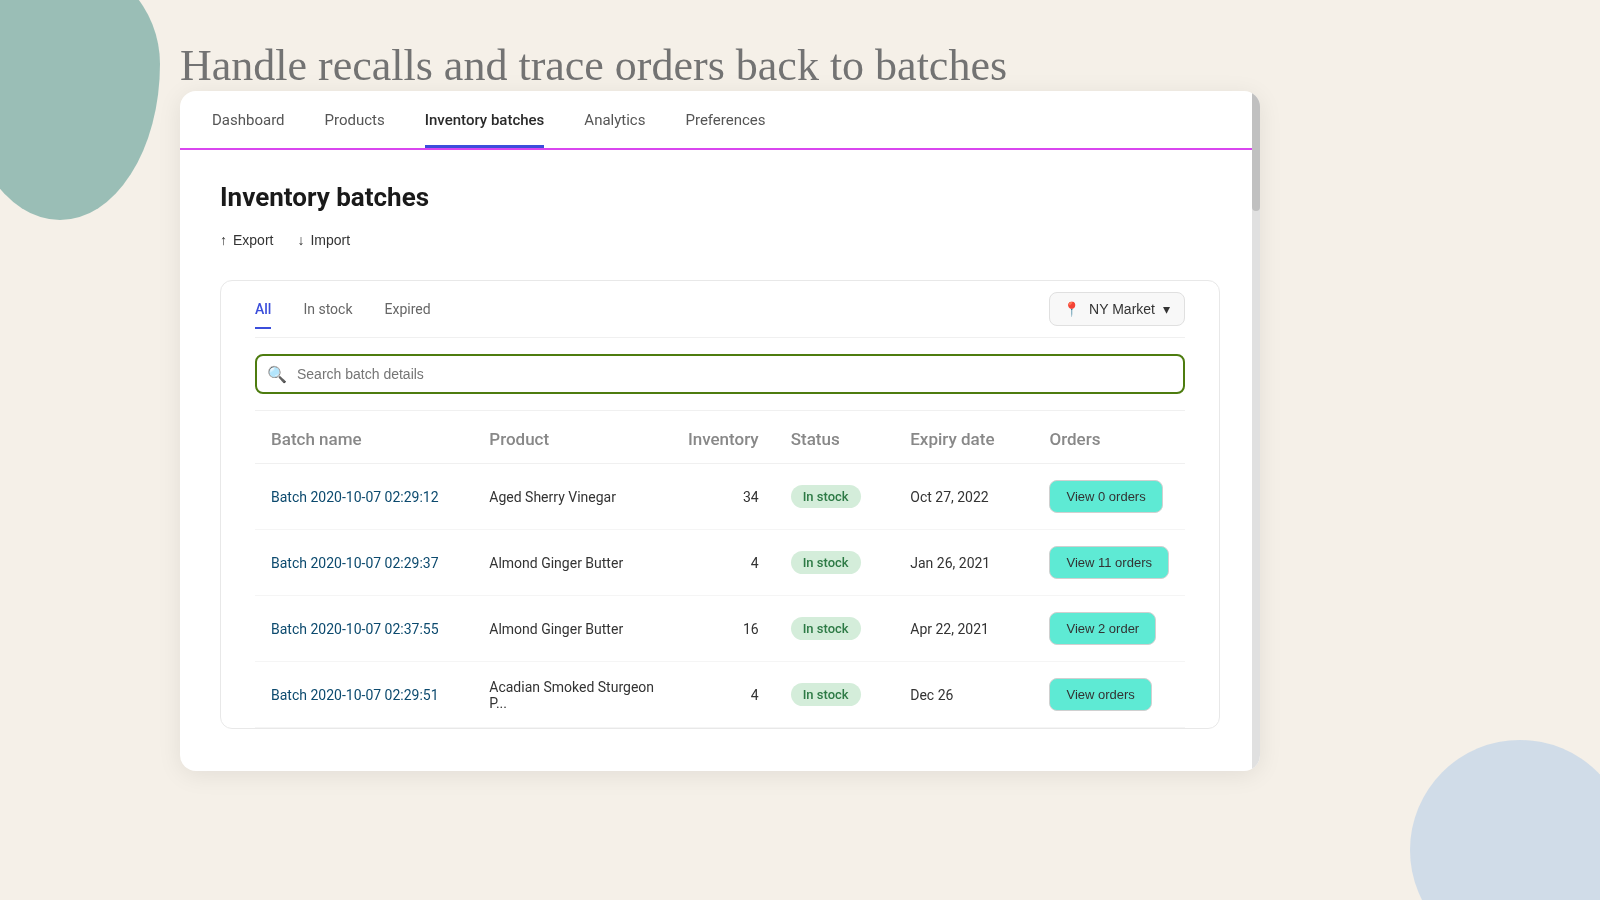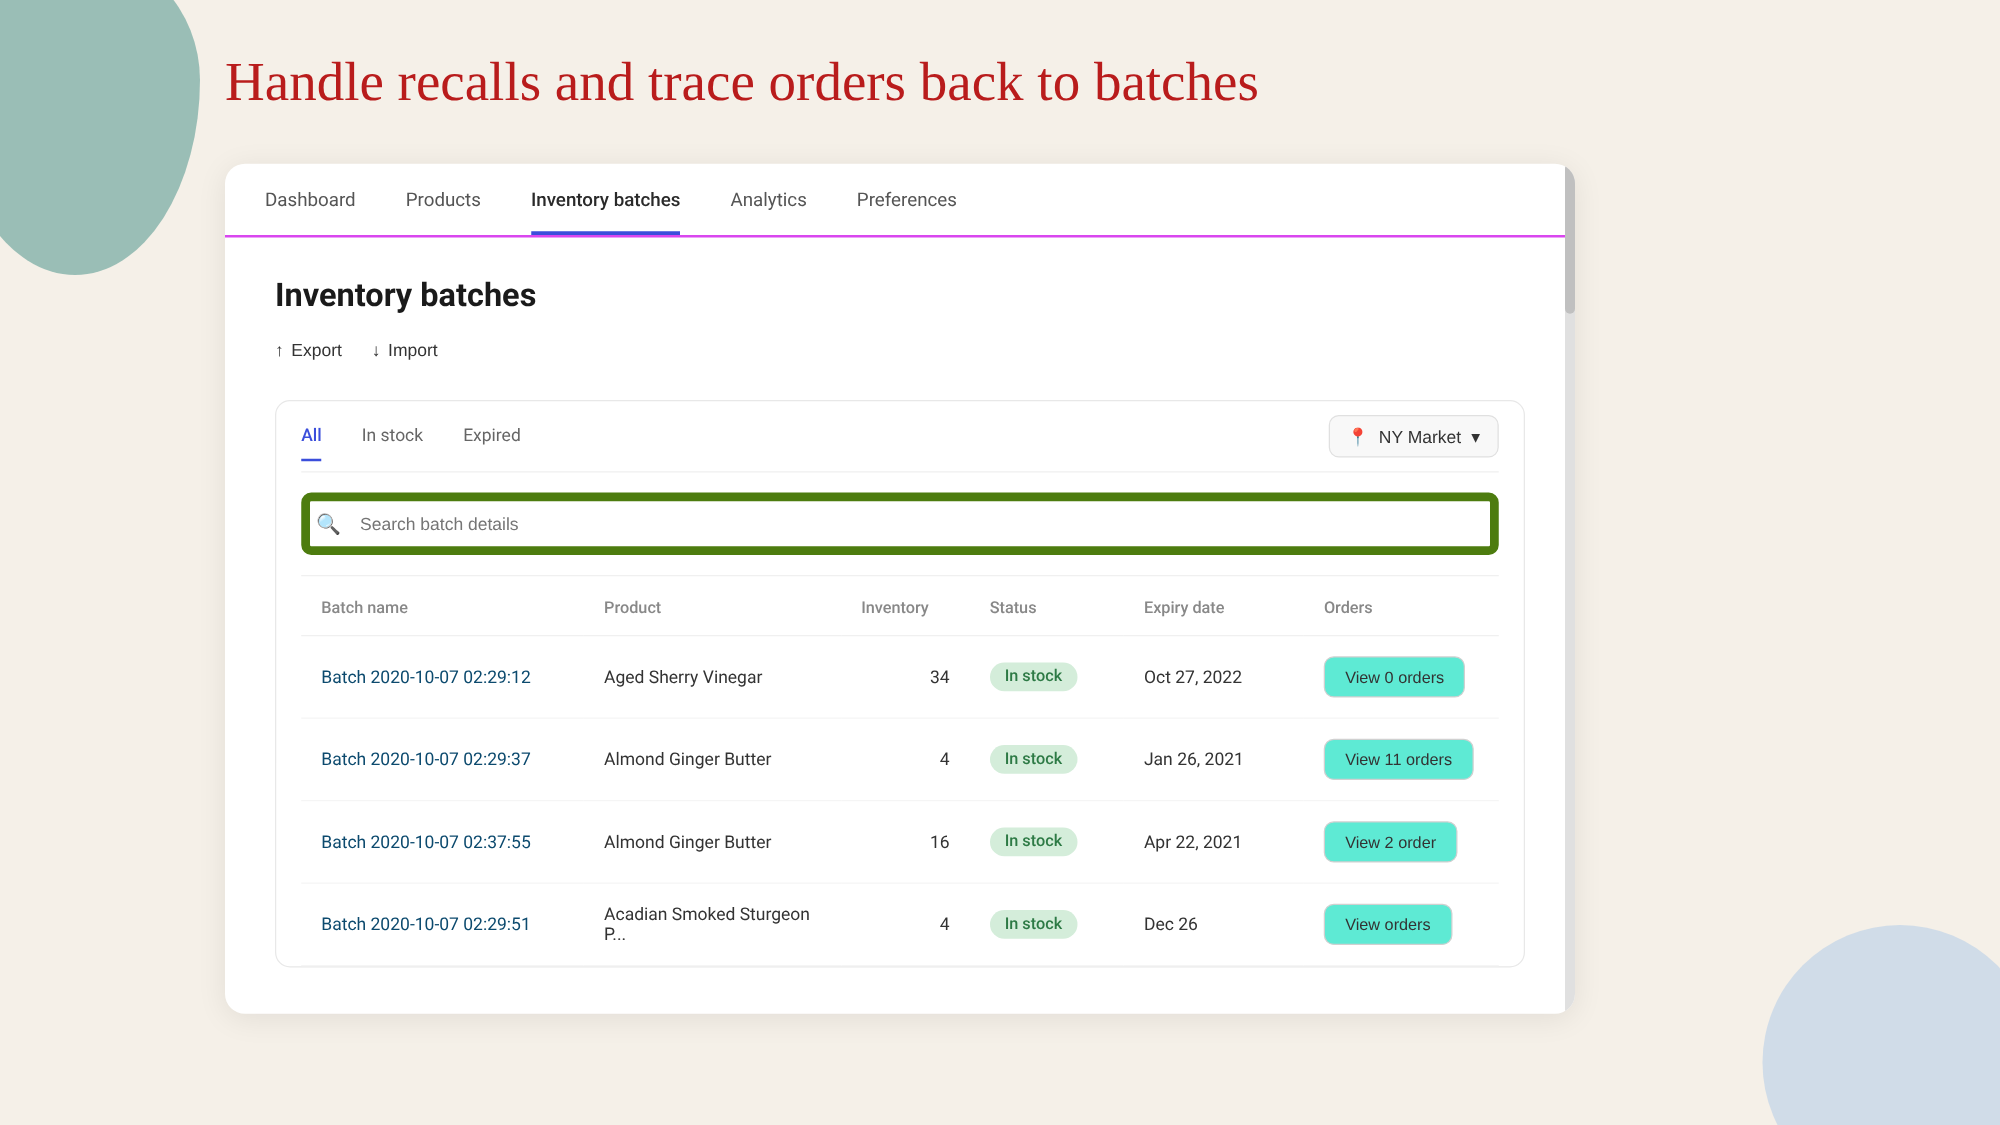--- a/index.html
+++ b/index.html
@@ -38,22 +38,21 @@
 
     .page-content {
       position: relative;
       z-index: 1;
       padding: 40px 0 0 180px;
     }
 
     .page-title {
       font-size: 44px;
       font-weight: 400;
-      color: #b91c1c;
-      margin-bottom: 40px;
+      color: #737373;
       font-family: Georgia, 'Times New Roman', serif;
     }
 
     
     .main-card {
       background: #ffffff;
       border-radius: 16px;
       width: 1080px;
       min-height: 680px;
       box-shadow: 0 4px 24px rgba(0,0,0,0.08);
@@ -132,21 +131,21 @@
       border: none;
       cursor: pointer;
       padding: 4px 0;
     }
 
     
     .filter-section {
       background: #fff;
       border: 1px solid #e8e8e8;
       border-radius: 12px;
-      padding: 0 20px;
+      padding: 0 34px;
     }
 
     .filter-tabs-row {
       display: flex;
       align-items: center;
       justify-content: space-between;
       padding: 8px 0;
       border-bottom: 1px solid #f0f0f0;
     }
 
@@ -182,21 +181,21 @@
 
     
     .search-wrapper {
       padding: 16px 0;
       border-bottom: 1px solid #f0f0f0;
       position: relative;
     }
     .search-input {
       width: 100%;
       padding: 10px 16px 10px 40px;
-      border: 7px solid #4d7c0f;
+      border: 2px solid #4d7c0f;
       border-radius: 8px;
       font-size: 14px;
       color: #333;
       outline: none;
       background: #fff;
     }
     .search-icon-wrap {
       position: absolute;
       left: 12px;
       top: 50%;
@@ -206,21 +205,21 @@
     }
 
     
     .batch-table {
       width: 100%;
       border-collapse: collapse;
       margin-top: 4px;
     }
     .batch-table th {
       text-align: left;
-      font-size: 13px;
+      font-size: 17px;
       font-weight: 500;
       color: #888;
       padding: 14px 16px;
       border-bottom: 1px solid #f0f0f0;
     }
     .batch-table td {
       padding: 16px 16px;
       font-size: 14px;
       color: #333;
       border-bottom: 1px solid #f5f5f5;

